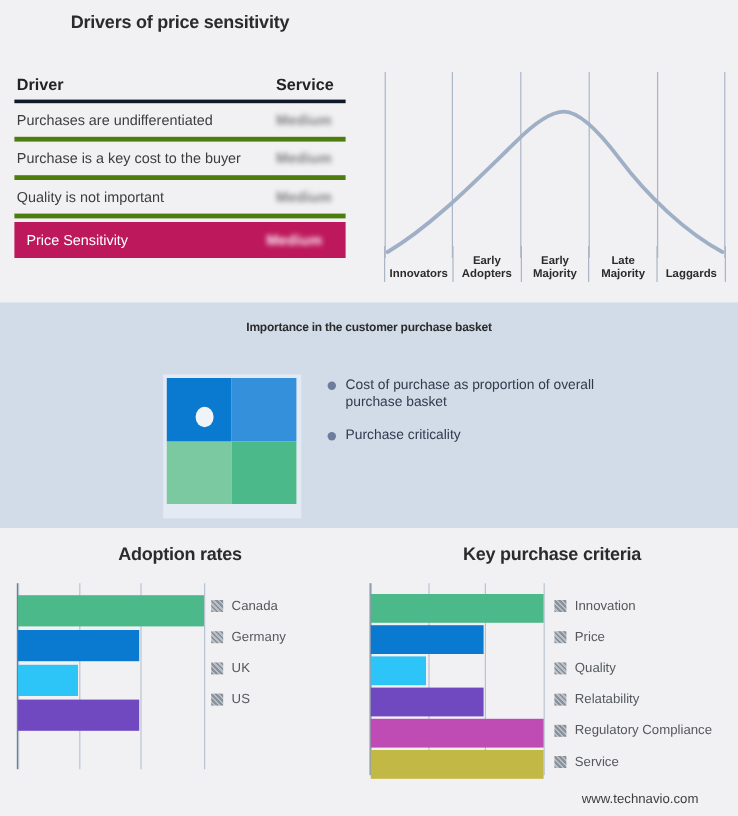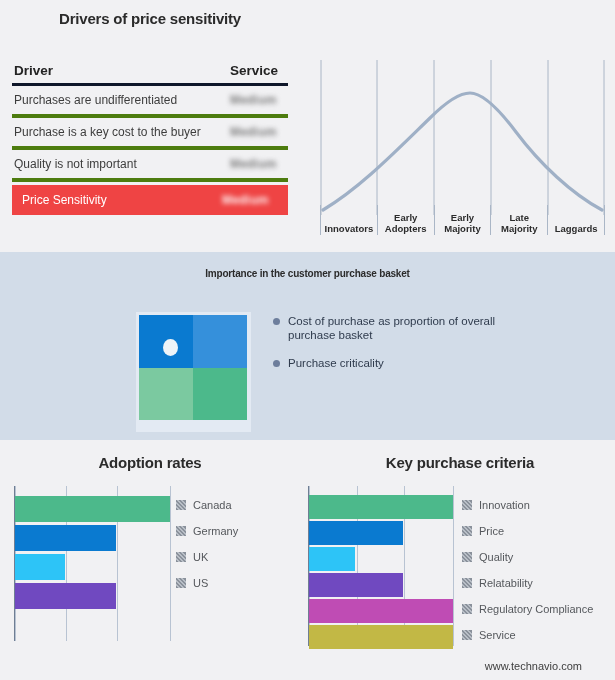--- a/index.html
+++ b/index.html
@@ -314,21 +314,21 @@
       </div>
       <div class="drv-row">
         <span class="drv-label">Purchase is a key cost to the buyer</span>
         <span class="drv-impact">Medium</span>
       </div>
       <div class="drv-row">
         <span class="drv-label">Quality is not important</span>
         <span class="drv-impact">Medium</span>
       </div>
 
-      <div class="drv-row highlight" style="background: #ef4444;">
+      <div class="drv-row highlight" style="background: #be185d;">
         <span class="drv-label">Price Sensitivity</span>
         <span class="drv-impact">Medium</span>
       </div>
     </div>
   </section>
 
   <section class="lifecycle-panel">
 
     <div class="lifecycle-plot">
       <svg width="285" height="155" viewBox="0 0 285 155">

